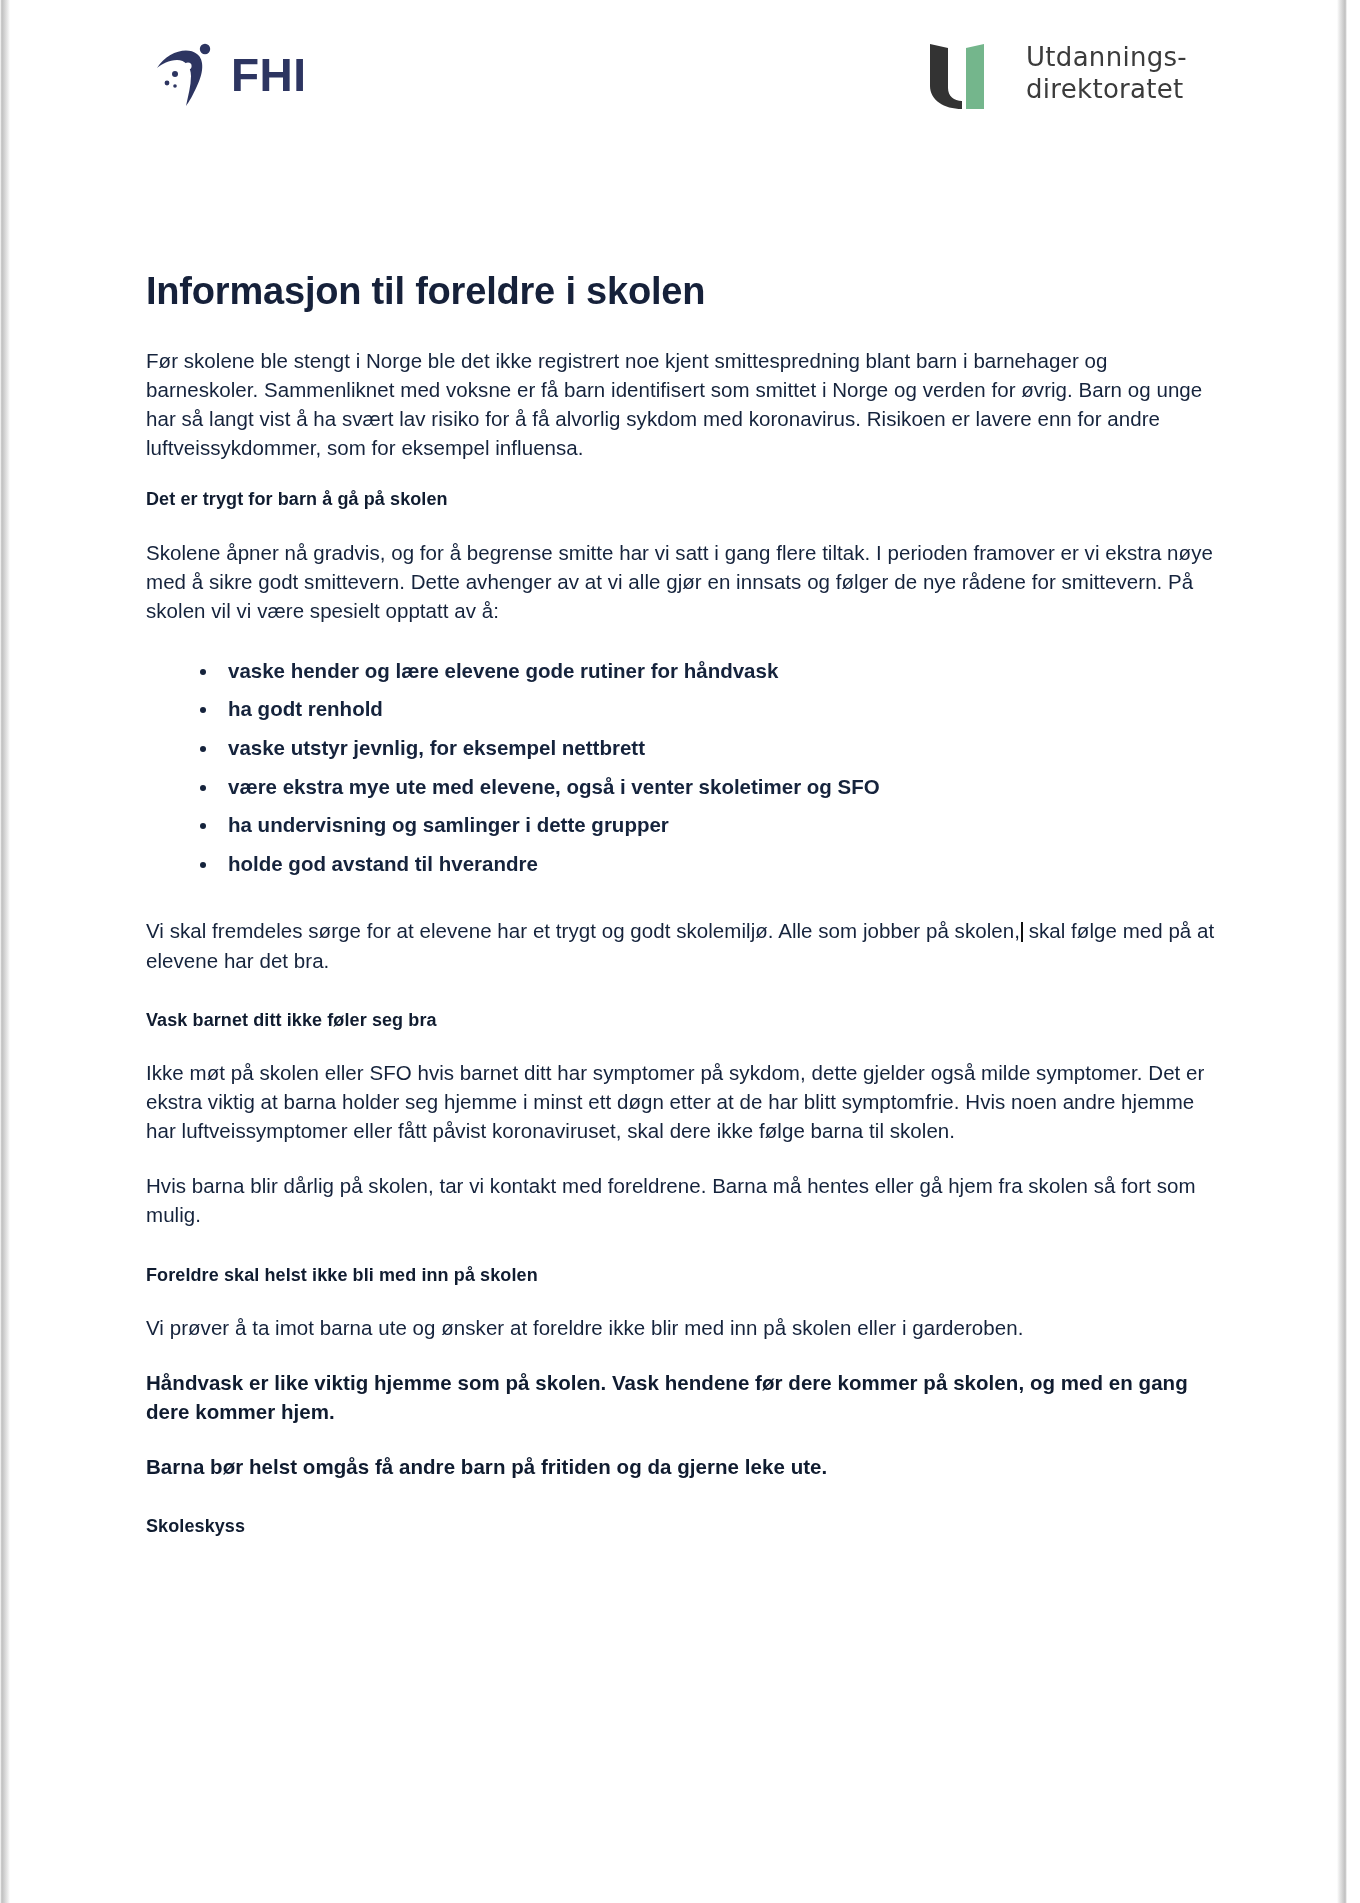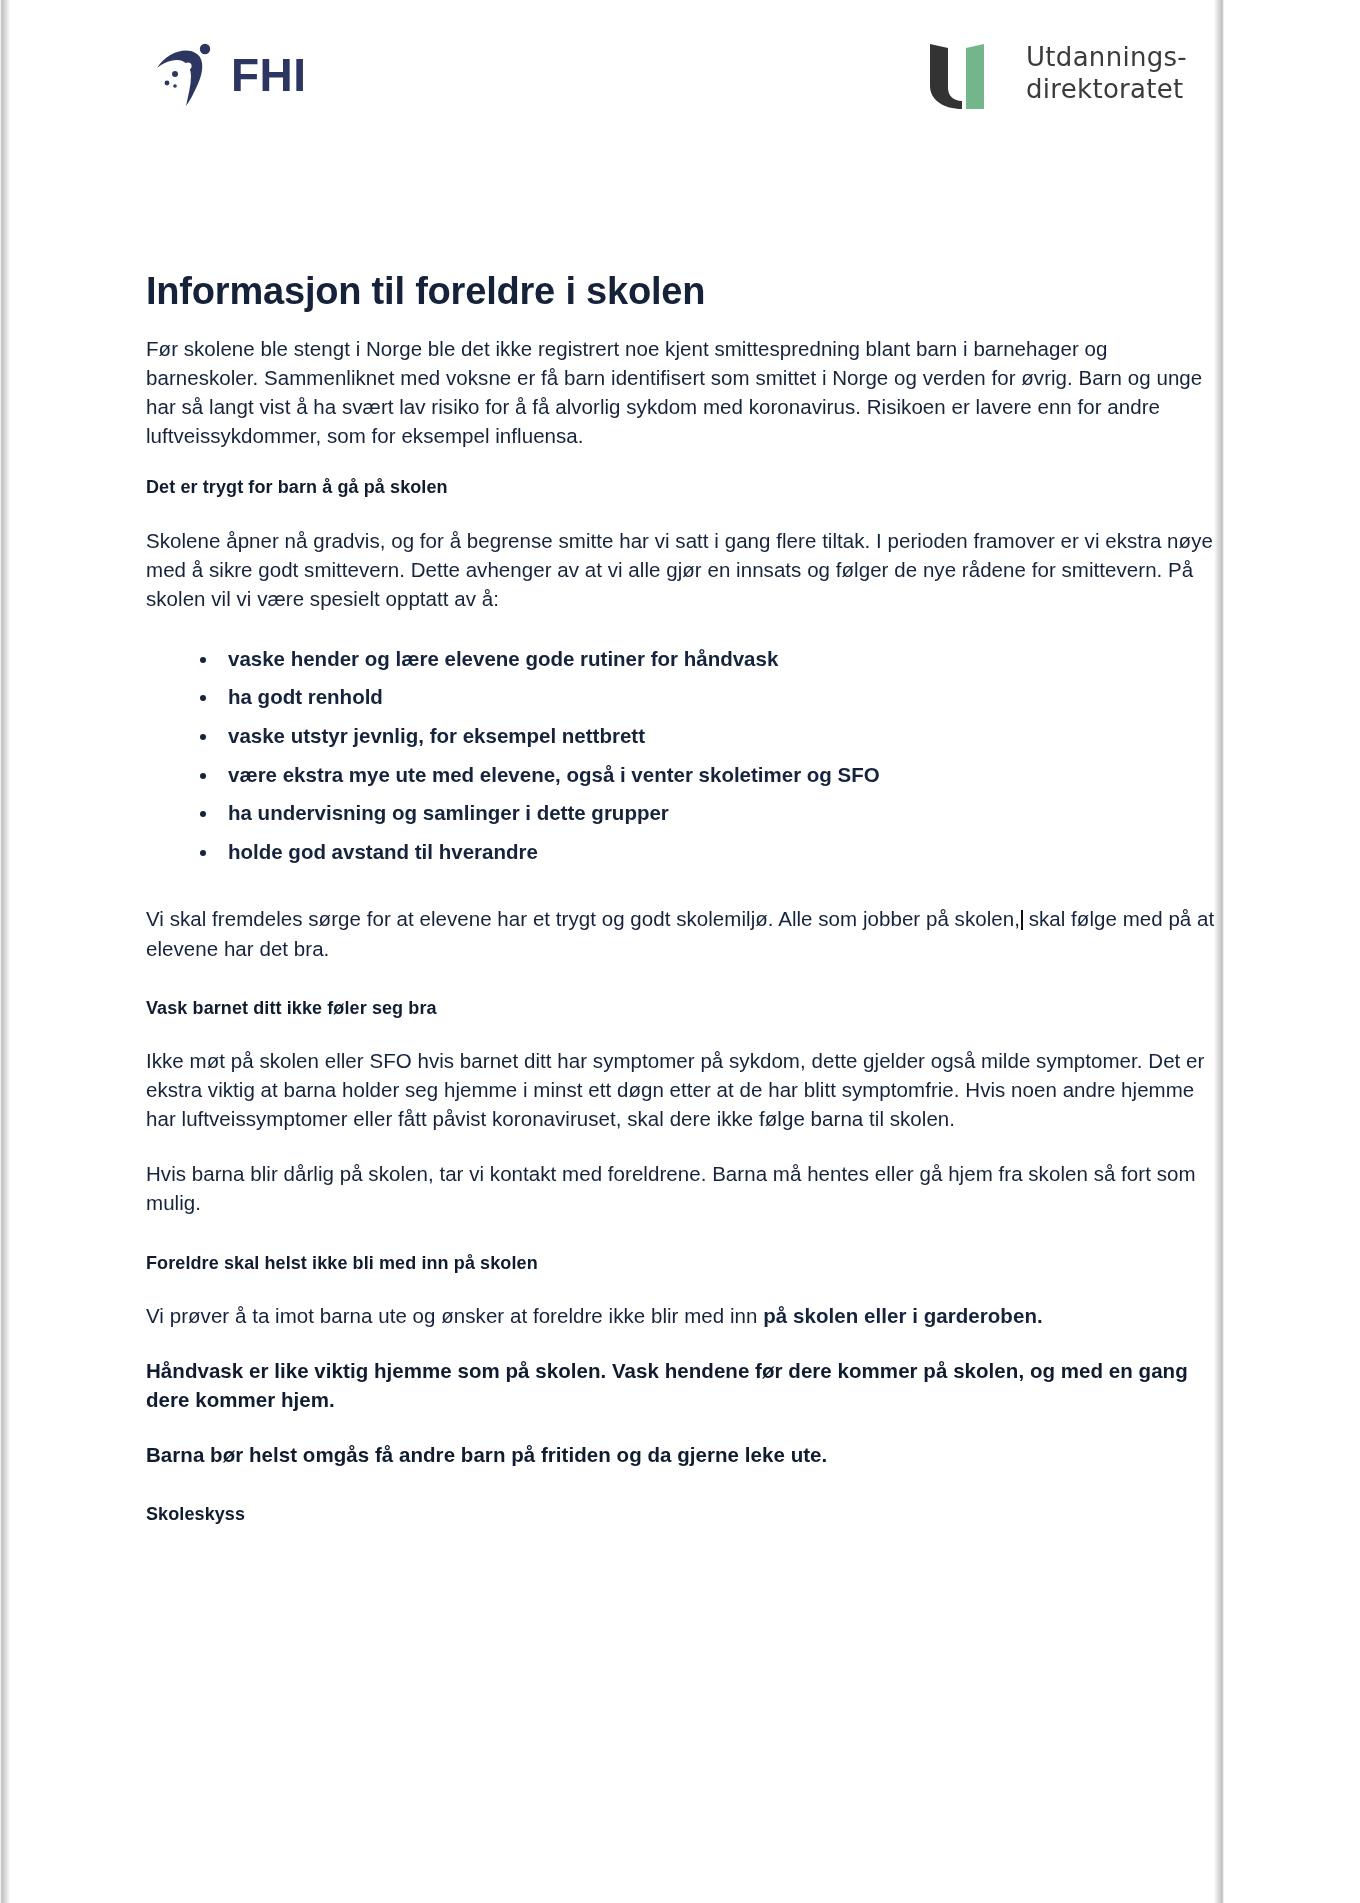--- a/index.html
+++ b/index.html
@@ -9,21 +9,21 @@
     background: #ffffff;
   }
   body {
     font-family: "Liberation Sans", sans-serif;
     color: #1a1a2e;
   }
 
   
   .page-viewport {
     position: relative;
-    width: 1224px;
+    width: 1347px;
     height: 1903px;
     background: #ffffff;
     box-sizing: border-box;
     overflow: hidden;
   }
   .edge-gutter {
     position: absolute;
     top: 0;
     bottom: 0;
     width: 10px;
@@ -98,21 +98,21 @@
     top: 270px;
     width: 1070px;
   }
 
   .doc-title {
     font-family: "Liberation Sans", sans-serif;
     font-size: 38px;
     font-weight: 700;
     color: #16213a;
     letter-spacing: -0.2px;
-    margin: 0 0 20px 0;
+    margin: 0 0 32px 0;
     line-height: 1.15;
   }
 
   .para {
     font-size: 20.5px;
     line-height: 1.42;
     color: #15233c;
     margin: 0 0 26px 0;
     letter-spacing: 0.05px;
   }
@@ -161,21 +161,21 @@
   
   .caret {
     display: inline-block;
     width: 2px;
     height: 0.96em;
     background: #111111;
     vertical-align: -0.16em;
     margin-left: 1px;
   }
 
-  .inline-bold { font-weight: 700; margin-top: 15px; }
+  .inline-bold { font-weight: 400; margin-top: 15px; }
 </style>
 </head>
 <body>
 
 <div class="page-viewport">
 
   <div class="edge-gutter left"></div>
   <div class="edge-gutter right"></div>
 
   <div class="page-sheet">

